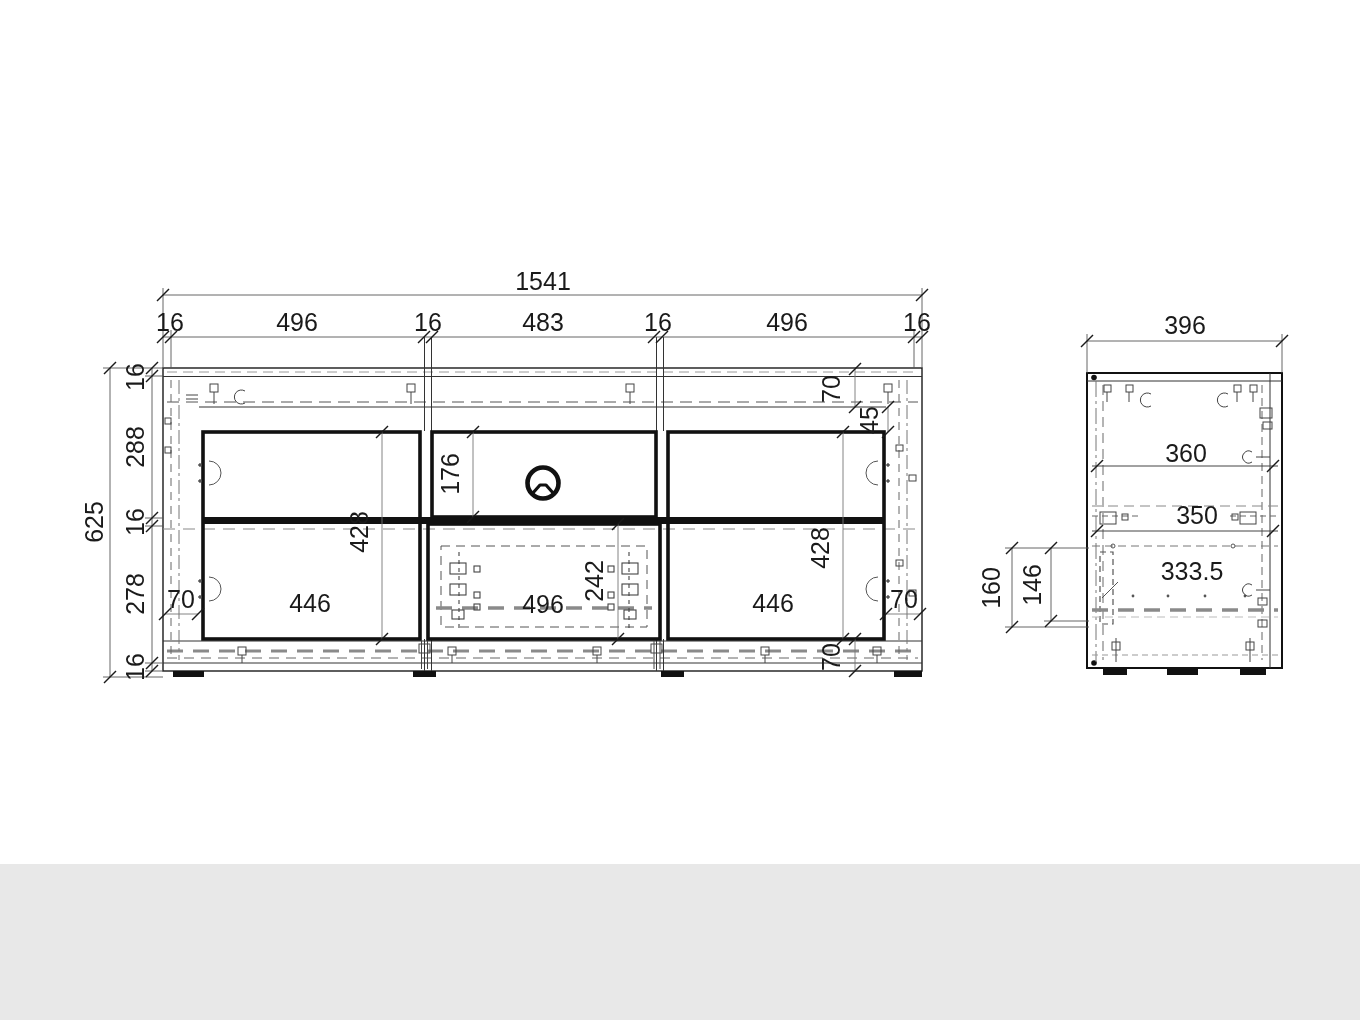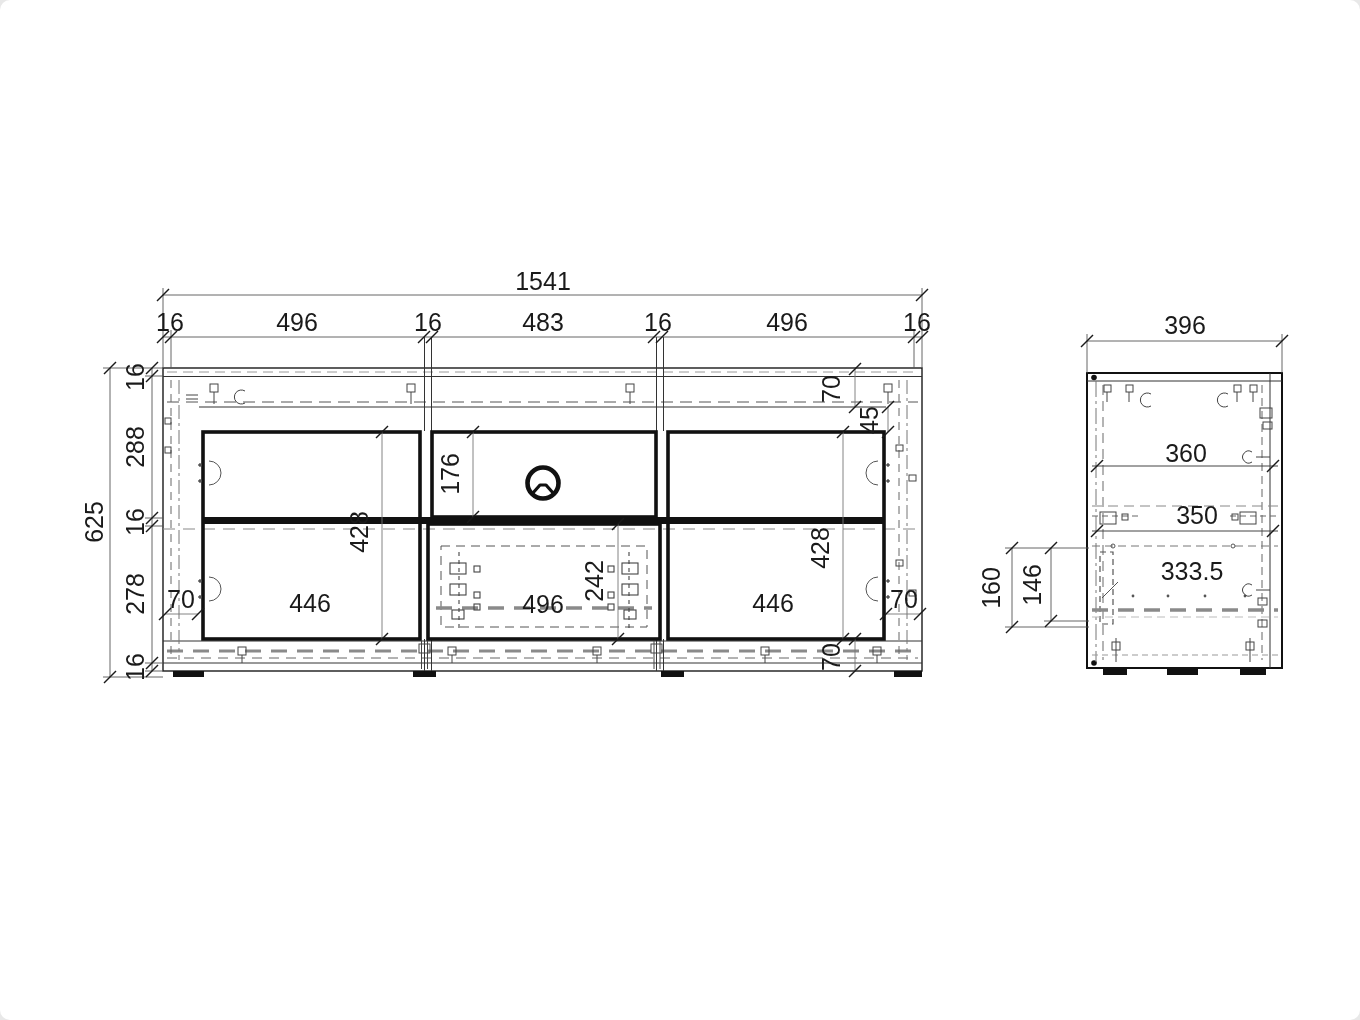--- a/index.html
+++ b/index.html
@@ -1,18 +1,18 @@
 <!DOCTYPE html>
 <html><head>
 <meta charset="utf-8">
 <style>
   html,body{margin:0;padding:0;background:#e8e8e8;}
   .canvas{
-    position:relative;width:1360px;height:1020px;background:#ffffff;
-    font-family:"Liberation Sans", sans-serif;overflow:hidden;border-radius:10px;
+    position:relative;width:1360px;height:864px;background:#ffffff;
+    font-family:"Liberation Sans", sans-serif;overflow:hidden;
   }
   svg text{
     font-family:"Liberation Sans", sans-serif;
     font-size:25px;fill:#1a1a1a;
   }
 </style>
 </head>
 <body>
 
 <div class="canvas">

